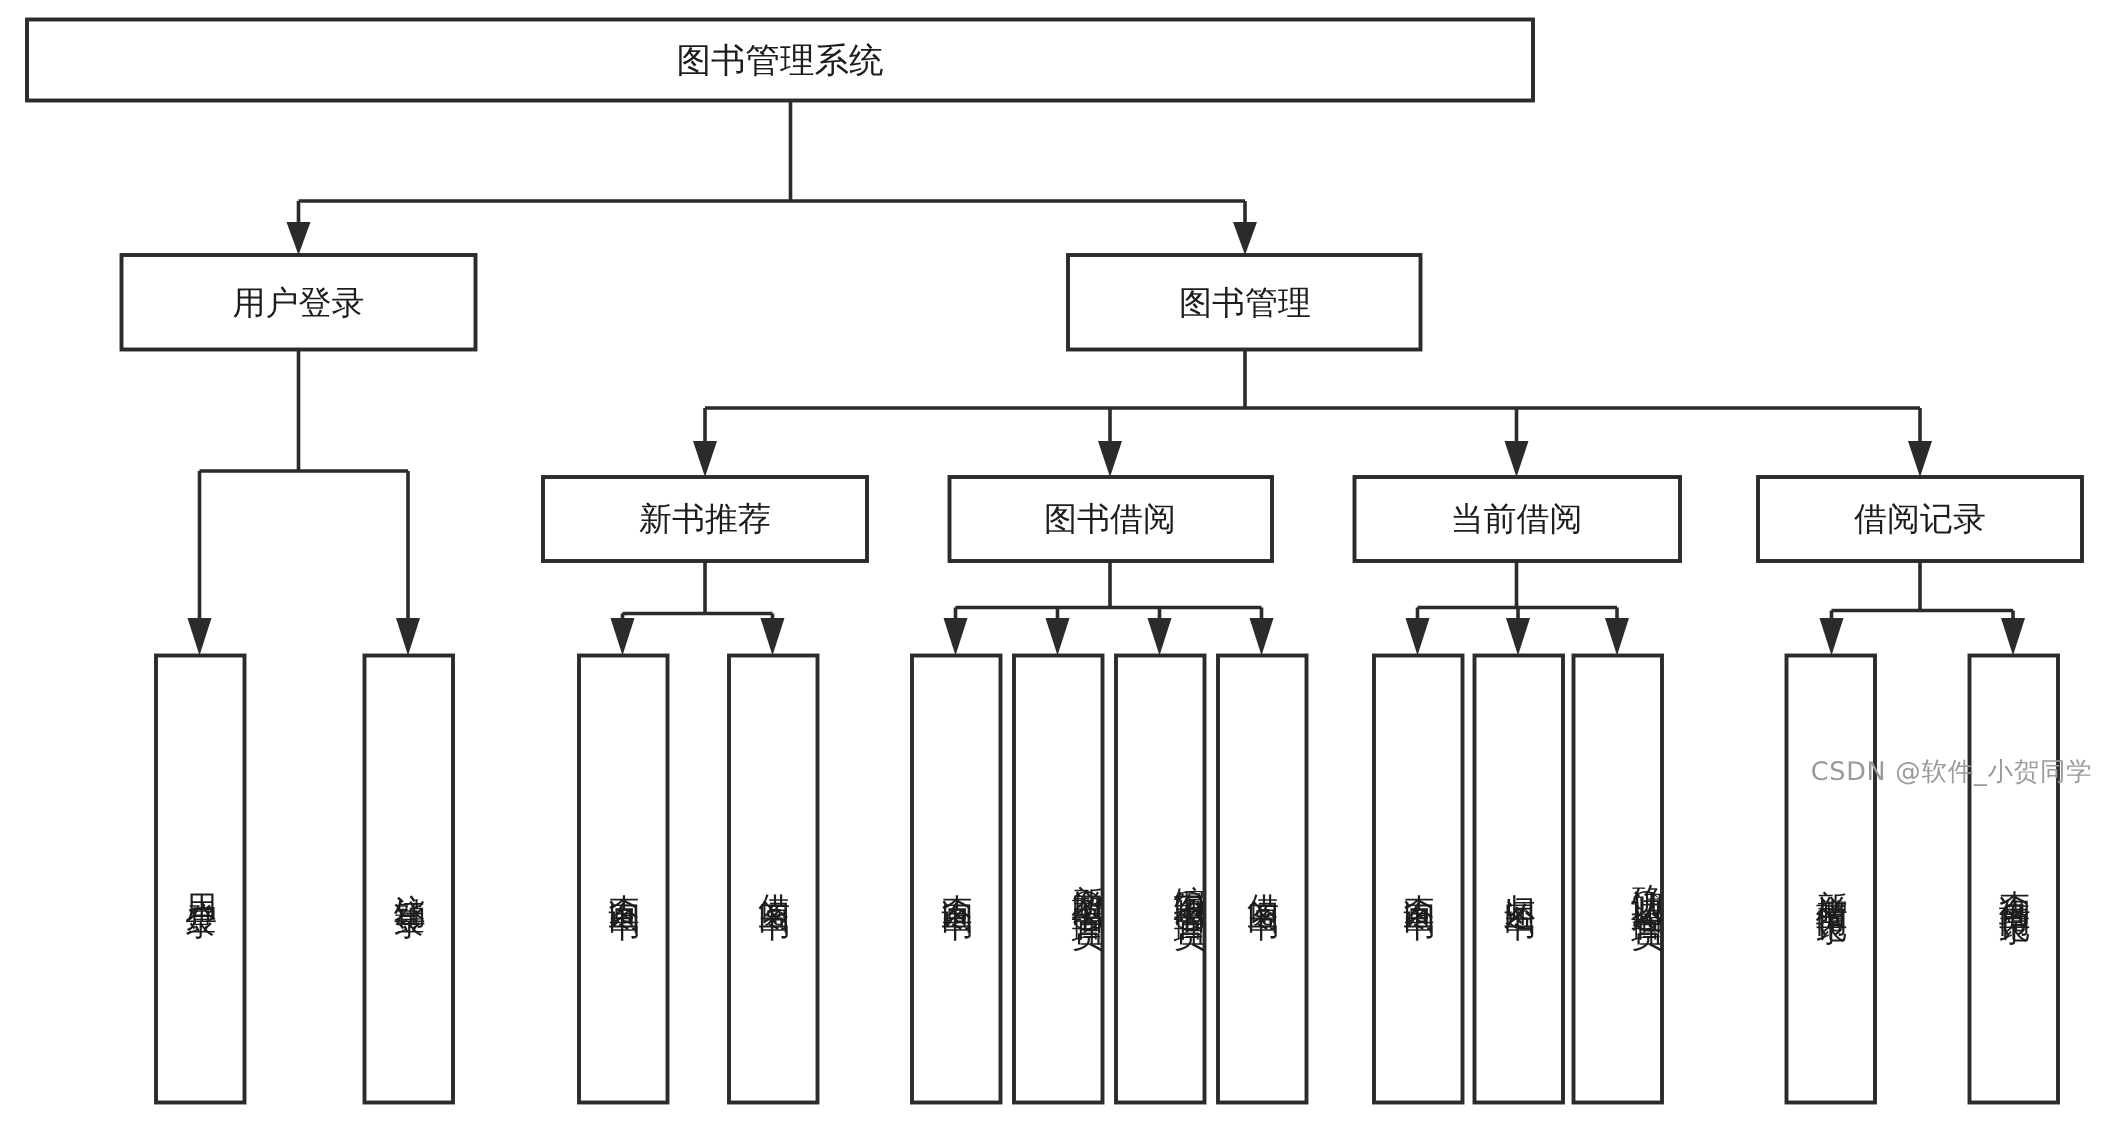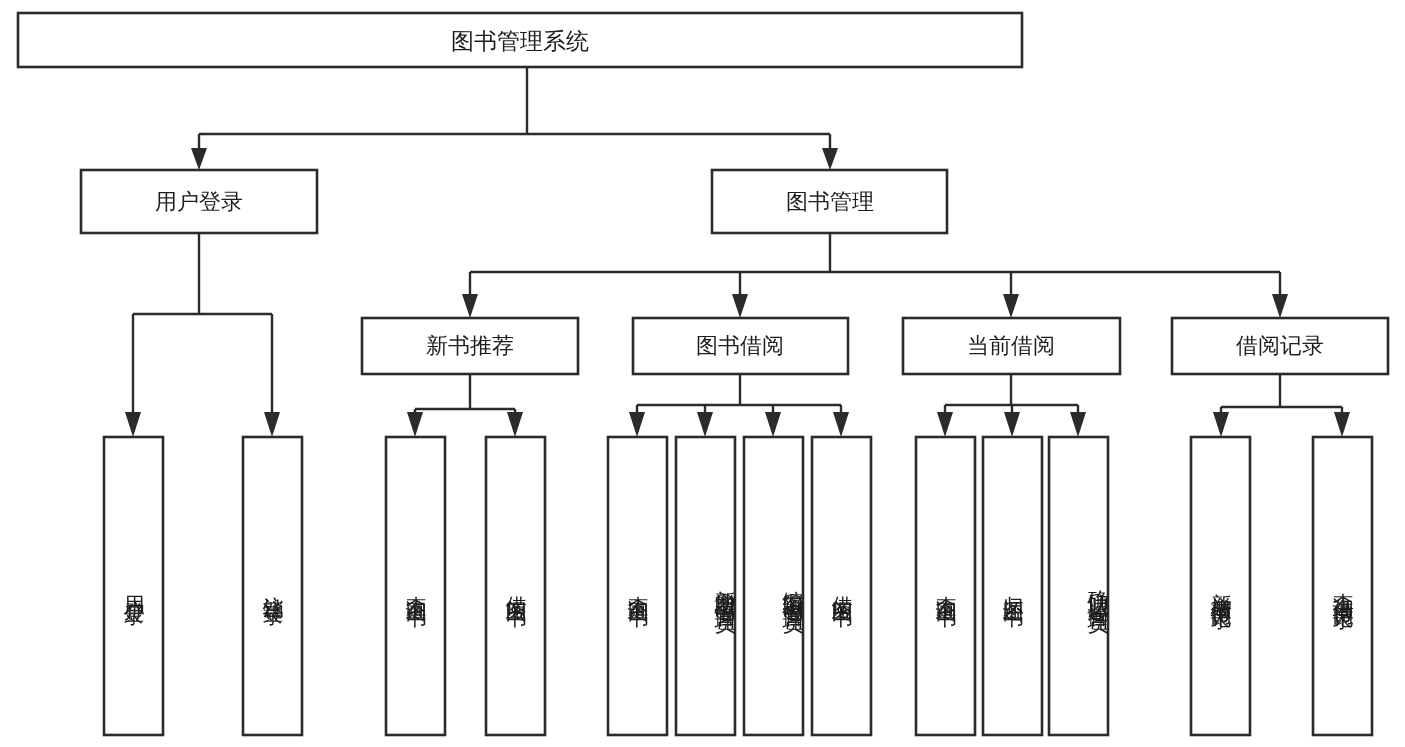--- a/index.html
+++ b/index.html
@@ -209,13 +209,14 @@
   <div class="leaf-label-wrap centered" style="left:608px; top:437px; width:59px; height:298px;">查询图书</div>
   <div class="leaf-label-wrap" style="left:676px; top:443px; width:59px; height:292px;">新增图书（管理员）</div>
   <div class="leaf-label-wrap" style="left:744px; top:443px; width:59px; height:292px;">编辑图书（管理员）</div>
   <div class="leaf-label-wrap centered" style="left:812px; top:437px; width:59px; height:298px;">借阅图书</div>
   <div class="leaf-label-wrap centered" style="left:916px; top:437px; width:59px; height:298px;">查询图书</div>
   <div class="leaf-label-wrap centered" style="left:983px; top:437px; width:59px; height:298px;">归还图书</div>
   <div class="leaf-label-wrap" style="left:1049px; top:443px; width:59px; height:292px;">确认归还（管理员）</div>
   <div class="leaf-label-wrap centered" style="left:1191px; top:437px; width:59px; height:298px;">新增借阅记录</div>
   <div class="leaf-label-wrap centered" style="left:1313px; top:437px; width:59px; height:298px;">查询借阅记录</div>
 
+  <div class="watermark">CSDN @软件_小贺同学</div>
 </div>
 
 </body></html>

